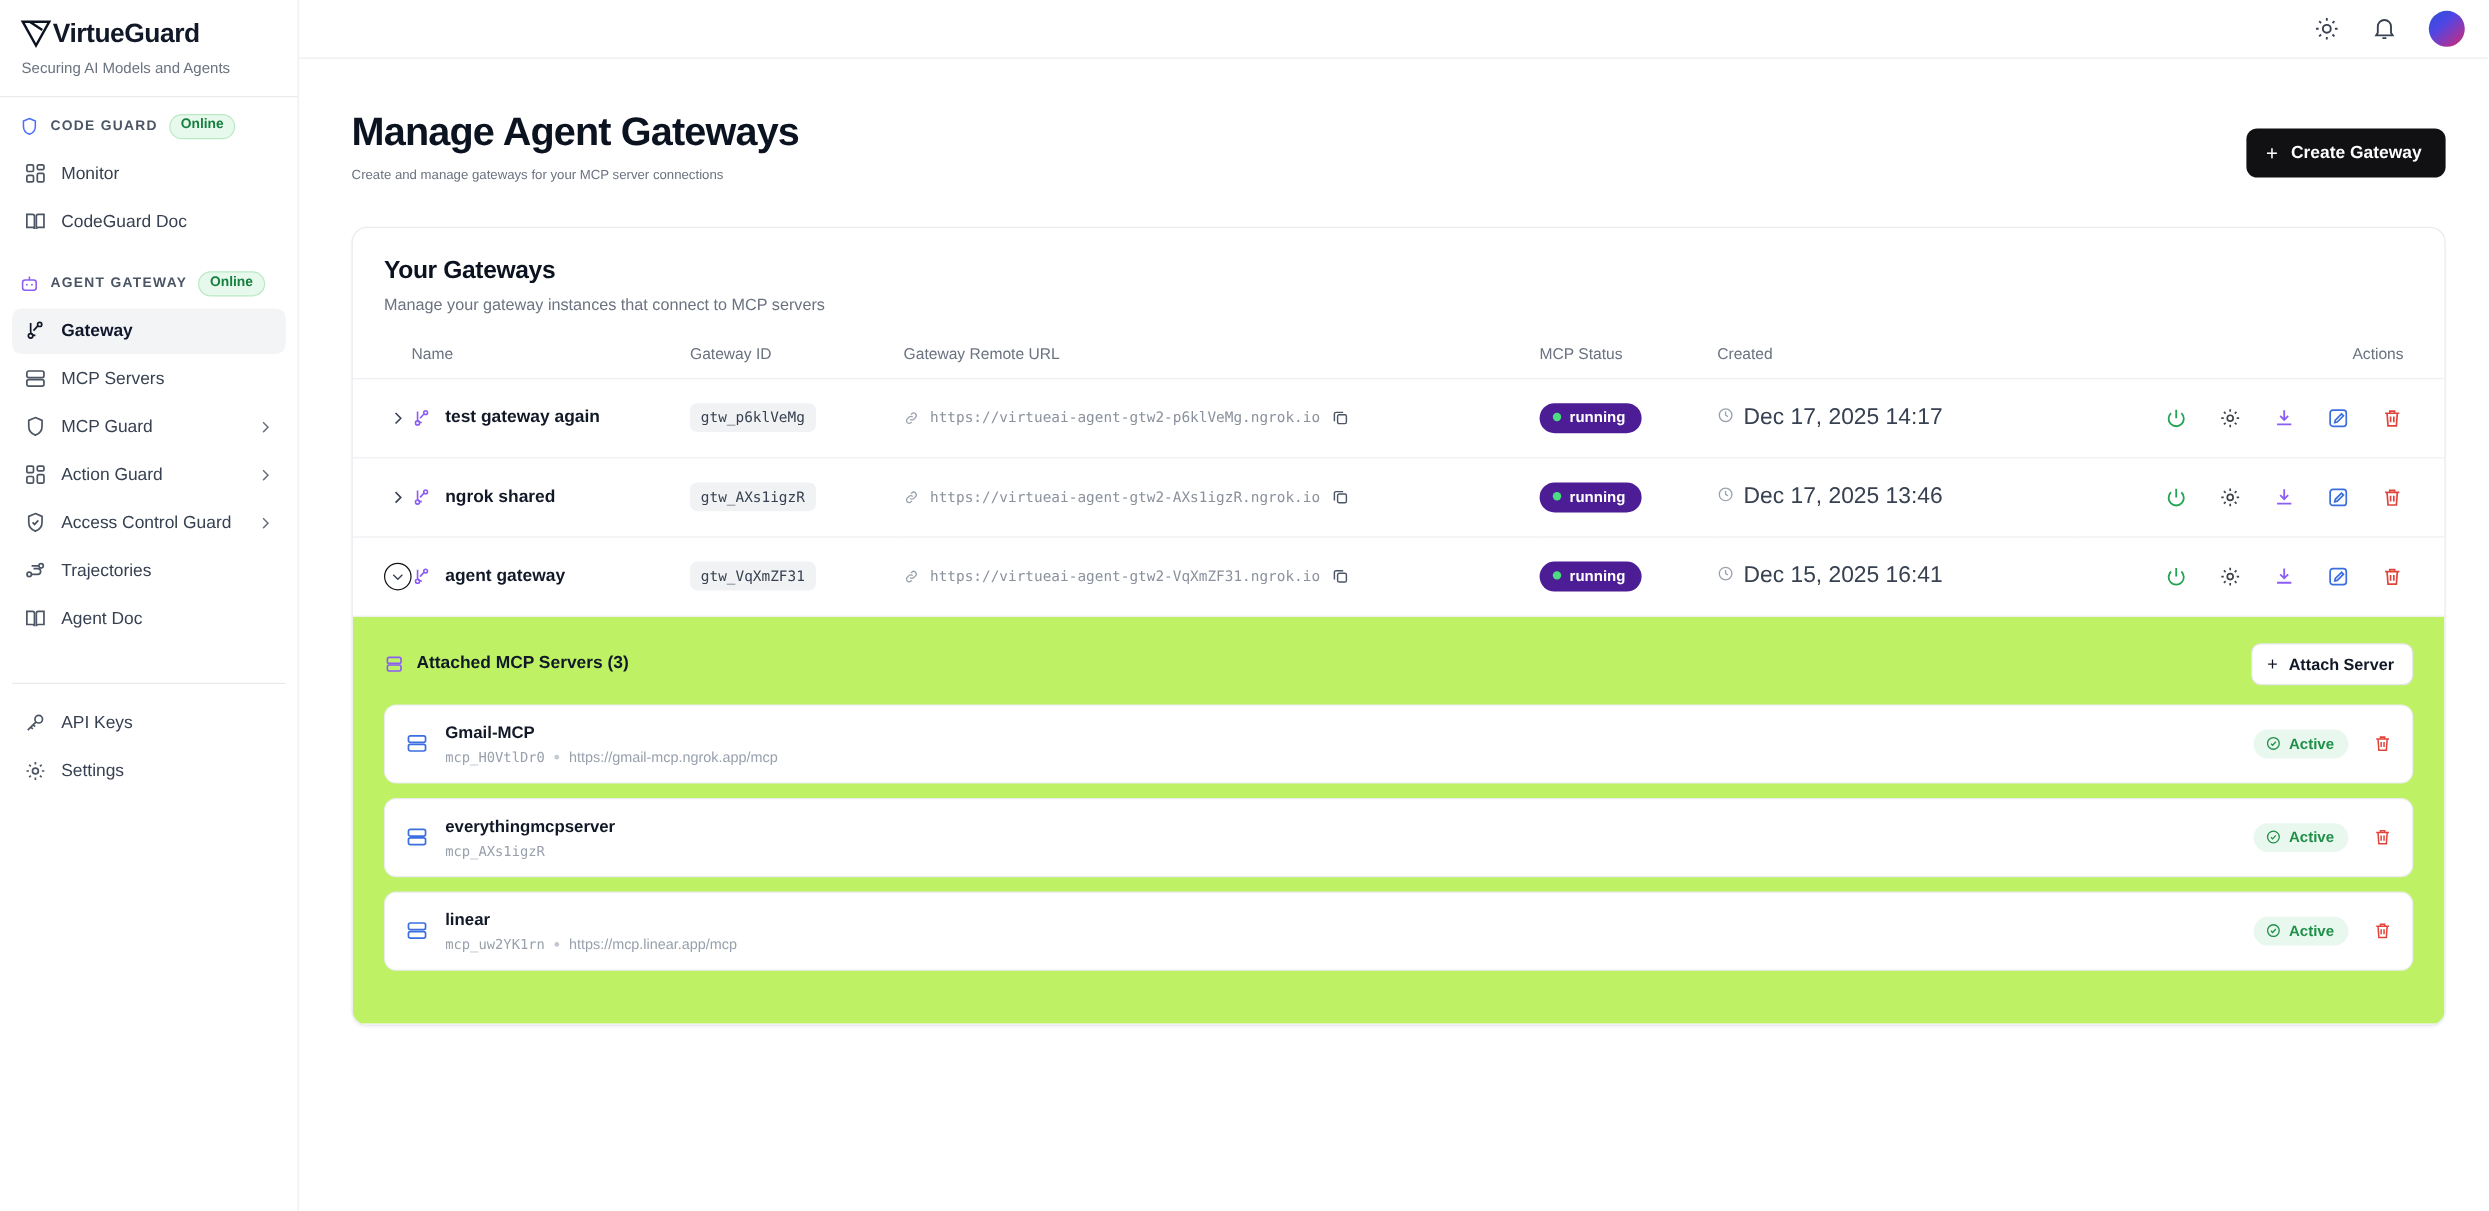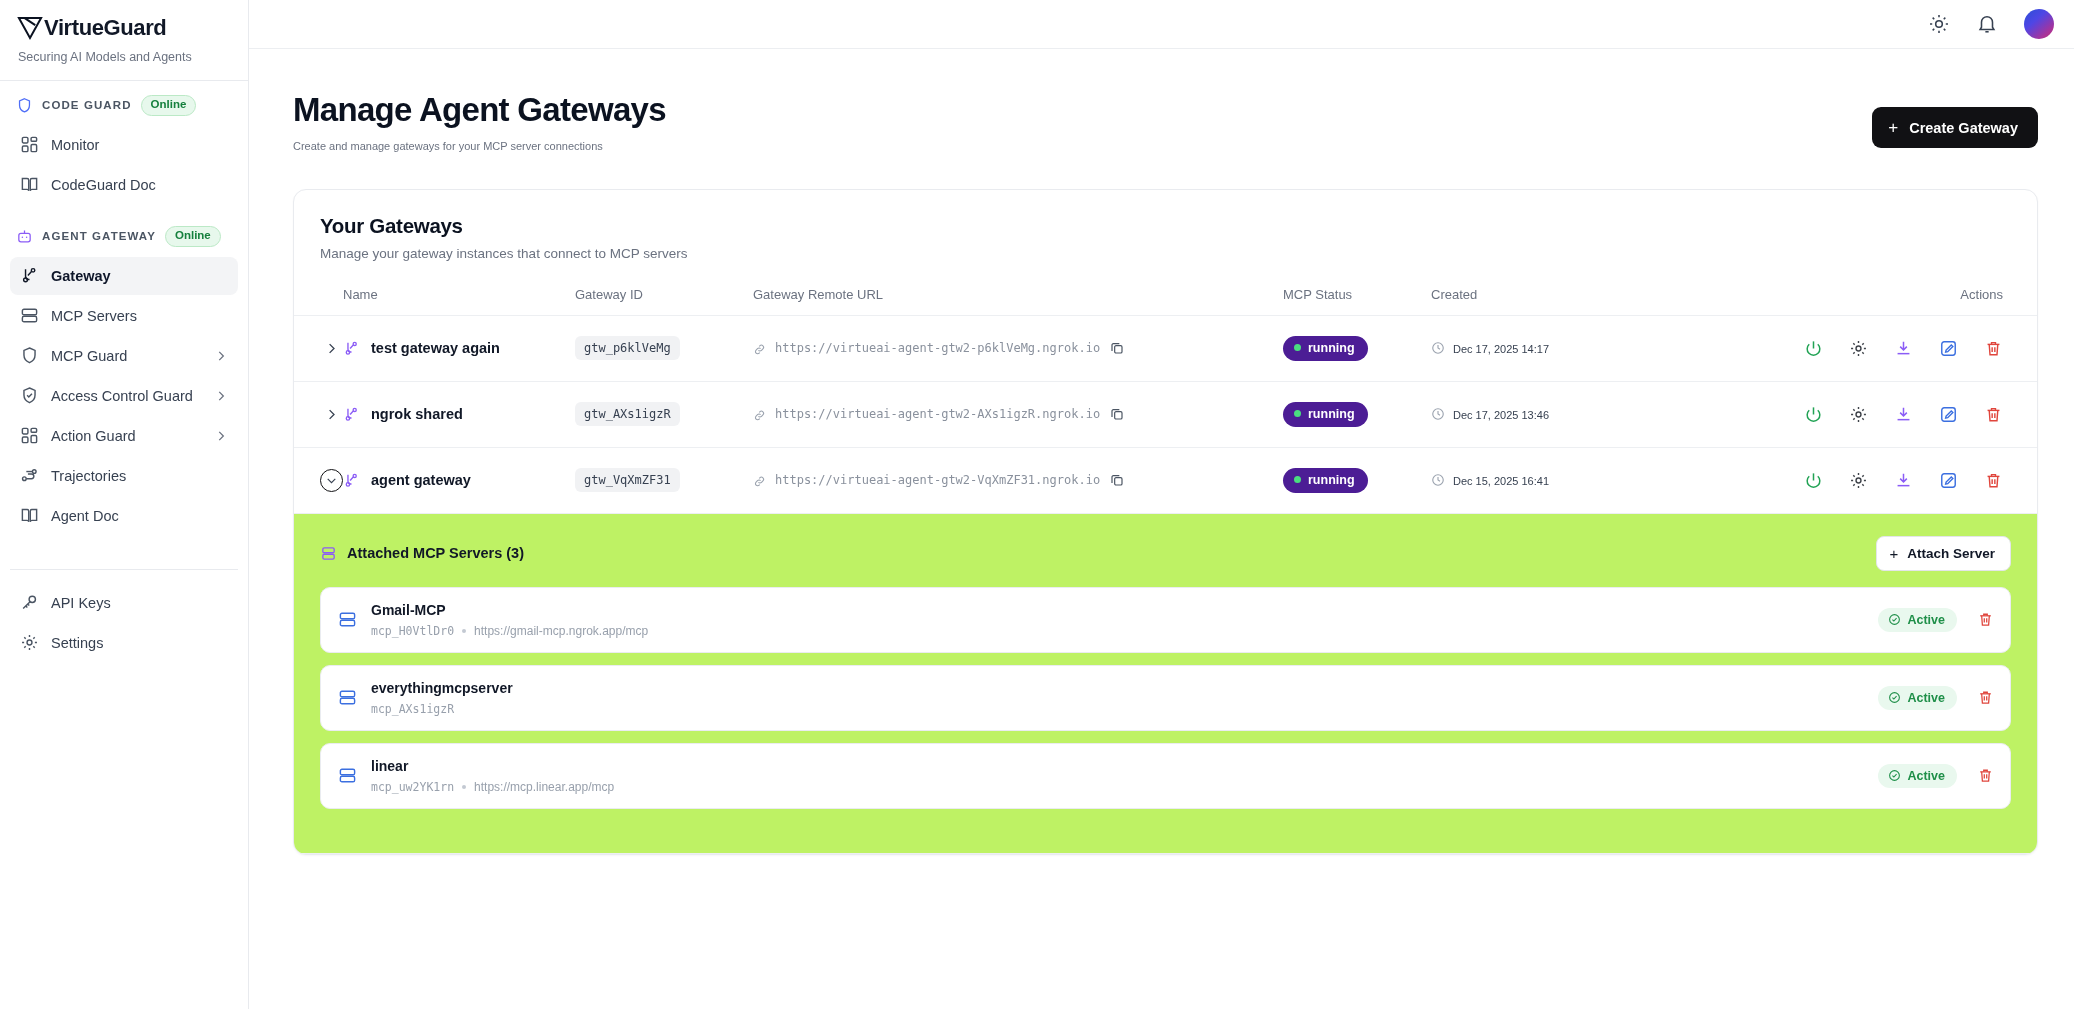--- a/index.html
+++ b/index.html
@@ -130,21 +130,21 @@
   .url-text {
     font-family: "DejaVu Sans Mono", monospace; font-size: 12px; color: #8a919d;
   }
   .copy-btn { width: 16px; height: 16px; color:#4b5563; cursor:pointer; flex:0 0 16px;}
   .badge-run {
     display:inline-flex; align-items:center; gap:7px;
     background:#4c1d95; color:#fff; border-radius:999px;
     padding: 5px 13px 6px 11px; font-size: 12.5px; font-weight:600;
   }
   .dot-green { width:7px; height:7px; border-radius:50%; background:#4ade80; }
-  .created-cell { display:flex; align-items:flex-end; gap:8px; font-size:11px; color:#374151; }
+  .created-cell { display:flex; align-items:flex-start; gap:8px; font-size:19px; color:#374151; }
   .clock-ico { width:14px; height:14px; color:#9aa2ae; flex:0 0 14px;}
   .actions-cell { display:flex; align-items:center; justify-content:flex-end; gap: 26px; padding-right: 34px; }
   .act { width:19px; height:19px; cursor:pointer; display:flex; align-items:center; justify-content:center;}
   .act.power { color:#22a355; }
   .act.gear { color:#3f434a; }
   .act.dl { color:#8b5cf6; }
   .act.edit { color:#3b6fe0; }
   .act.del { color:#e0453c; }
 
   
@@ -278,41 +278,41 @@
         <span class="nav-label">MCP Guard</span>
         <span class="nav-chev">
           <svg viewBox="0 0 24 24" fill="none" stroke="currentColor" stroke-width="2.2">
               <path d="M9 5l7 7-7 7"></path>
             </svg>
         </span>
       </div>
       <div class="nav-item">
         <span class="nav-ico">
           <svg viewBox="0 0 24 24" fill="none" stroke="currentColor" stroke-width="1.8">
-              <path d="M12 2.5 19 5.5 V11.5 C19 16 15.8 19.6 12 21 8.2 19.6 5 16 5 11.5 V5.5 Z"></path>
-              <path d="M9 11.8l2.1 2.1 4-4.2"></path>
-            </svg>
-        </span>
-        <span class="nav-label">Access Control Guard</span>
-        <span class="nav-chev">
-          <svg viewBox="0 0 24 24" fill="none" stroke="currentColor" stroke-width="2.2">
-              <path d="M9 5l7 7-7 7"></path>
-            </svg>
-        </span>
-      </div>
-      <div class="nav-item">
-        <span class="nav-ico">
-          <svg viewBox="0 0 24 24" fill="none" stroke="currentColor" stroke-width="1.8">
               <rect x="3" y="3" width="7" height="7" rx="1.5"></rect>
               <rect x="14" y="3" width="7" height="5" rx="1.5"></rect>
               <rect x="14" y="12" width="7" height="9" rx="1.5"></rect>
               <rect x="3" y="14" width="7" height="7" rx="1.5"></rect>
             </svg>
         </span>
         <span class="nav-label">Action Guard</span>
+        <span class="nav-chev">
+          <svg viewBox="0 0 24 24" fill="none" stroke="currentColor" stroke-width="2.2">
+              <path d="M9 5l7 7-7 7"></path>
+            </svg>
+        </span>
+      </div>
+      <div class="nav-item">
+        <span class="nav-ico">
+          <svg viewBox="0 0 24 24" fill="none" stroke="currentColor" stroke-width="1.8">
+              <path d="M12 2.5 19 5.5 V11.5 C19 16 15.8 19.6 12 21 8.2 19.6 5 16 5 11.5 V5.5 Z"></path>
+              <path d="M9 11.8l2.1 2.1 4-4.2"></path>
+            </svg>
+        </span>
+        <span class="nav-label">Access Control Guard</span>
         <span class="nav-chev">
           <svg viewBox="0 0 24 24" fill="none" stroke="currentColor" stroke-width="2.2">
               <path d="M9 5l7 7-7 7"></path>
             </svg>
         </span>
       </div>
       <div class="nav-item">
         <span class="nav-ico">
           <svg viewBox="0 0 24 24" fill="none" stroke="currentColor" stroke-width="1.8">
               <circle cx="5.5" cy="16" r="2.3"></circle>

